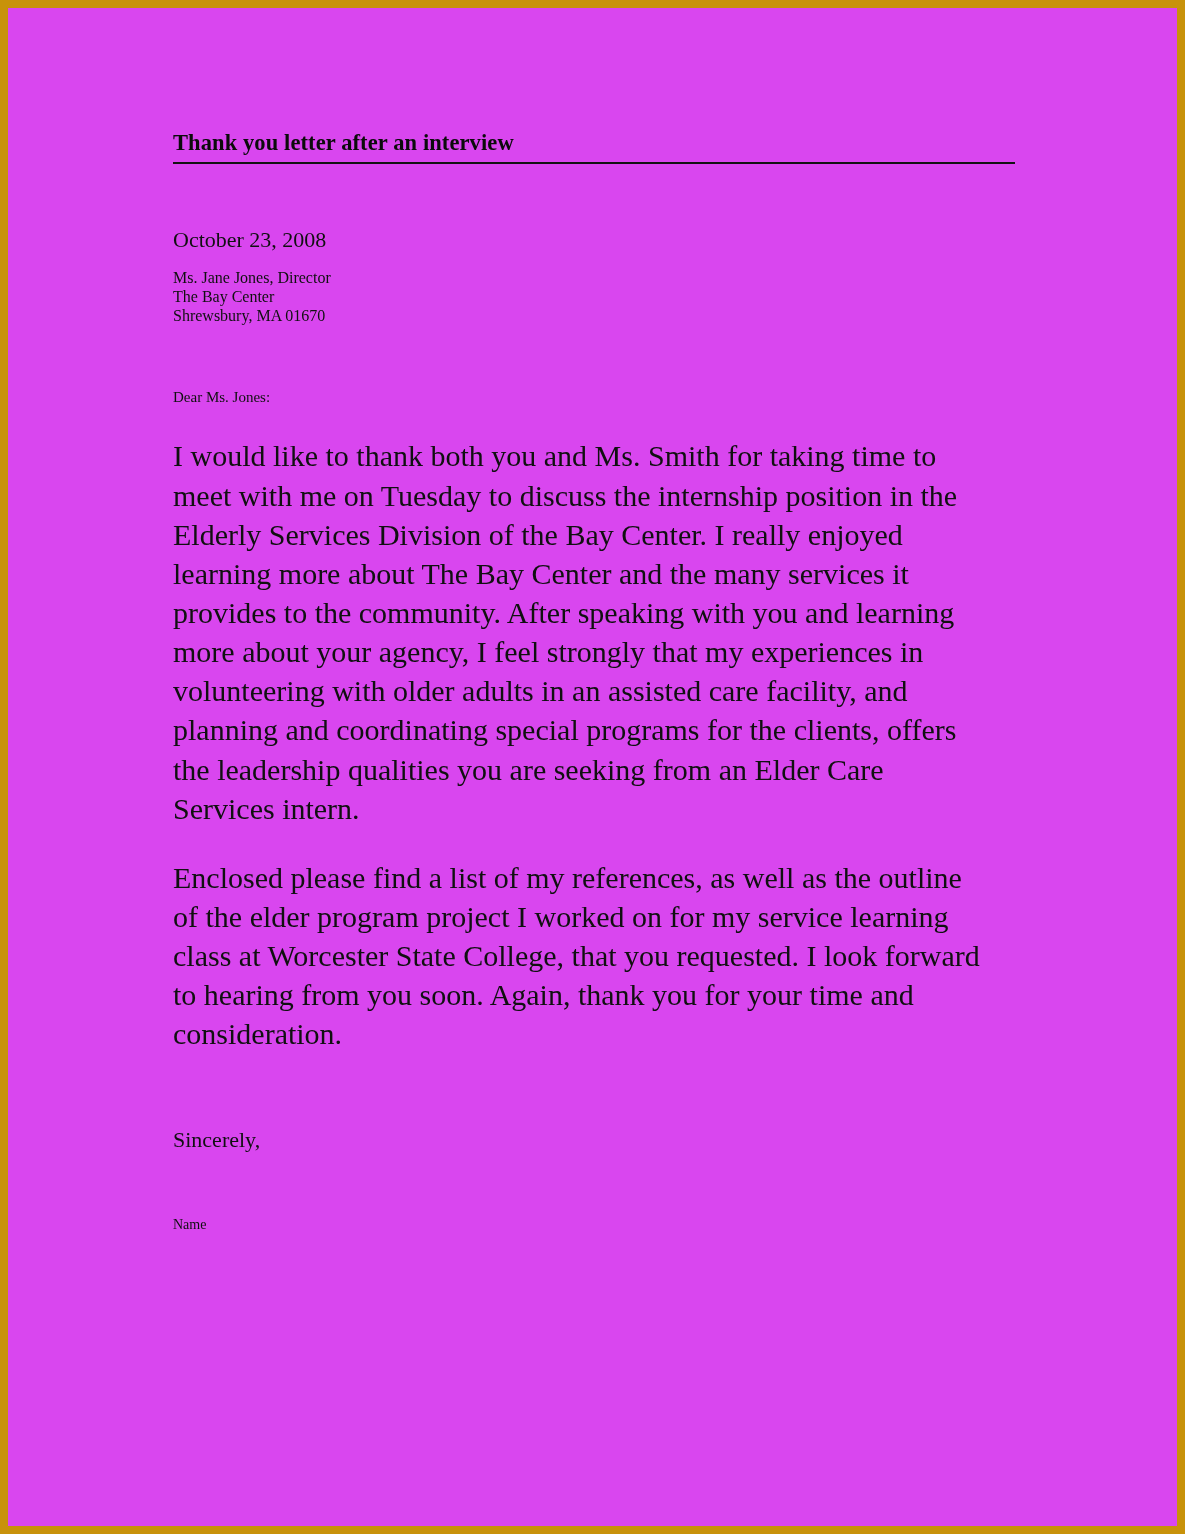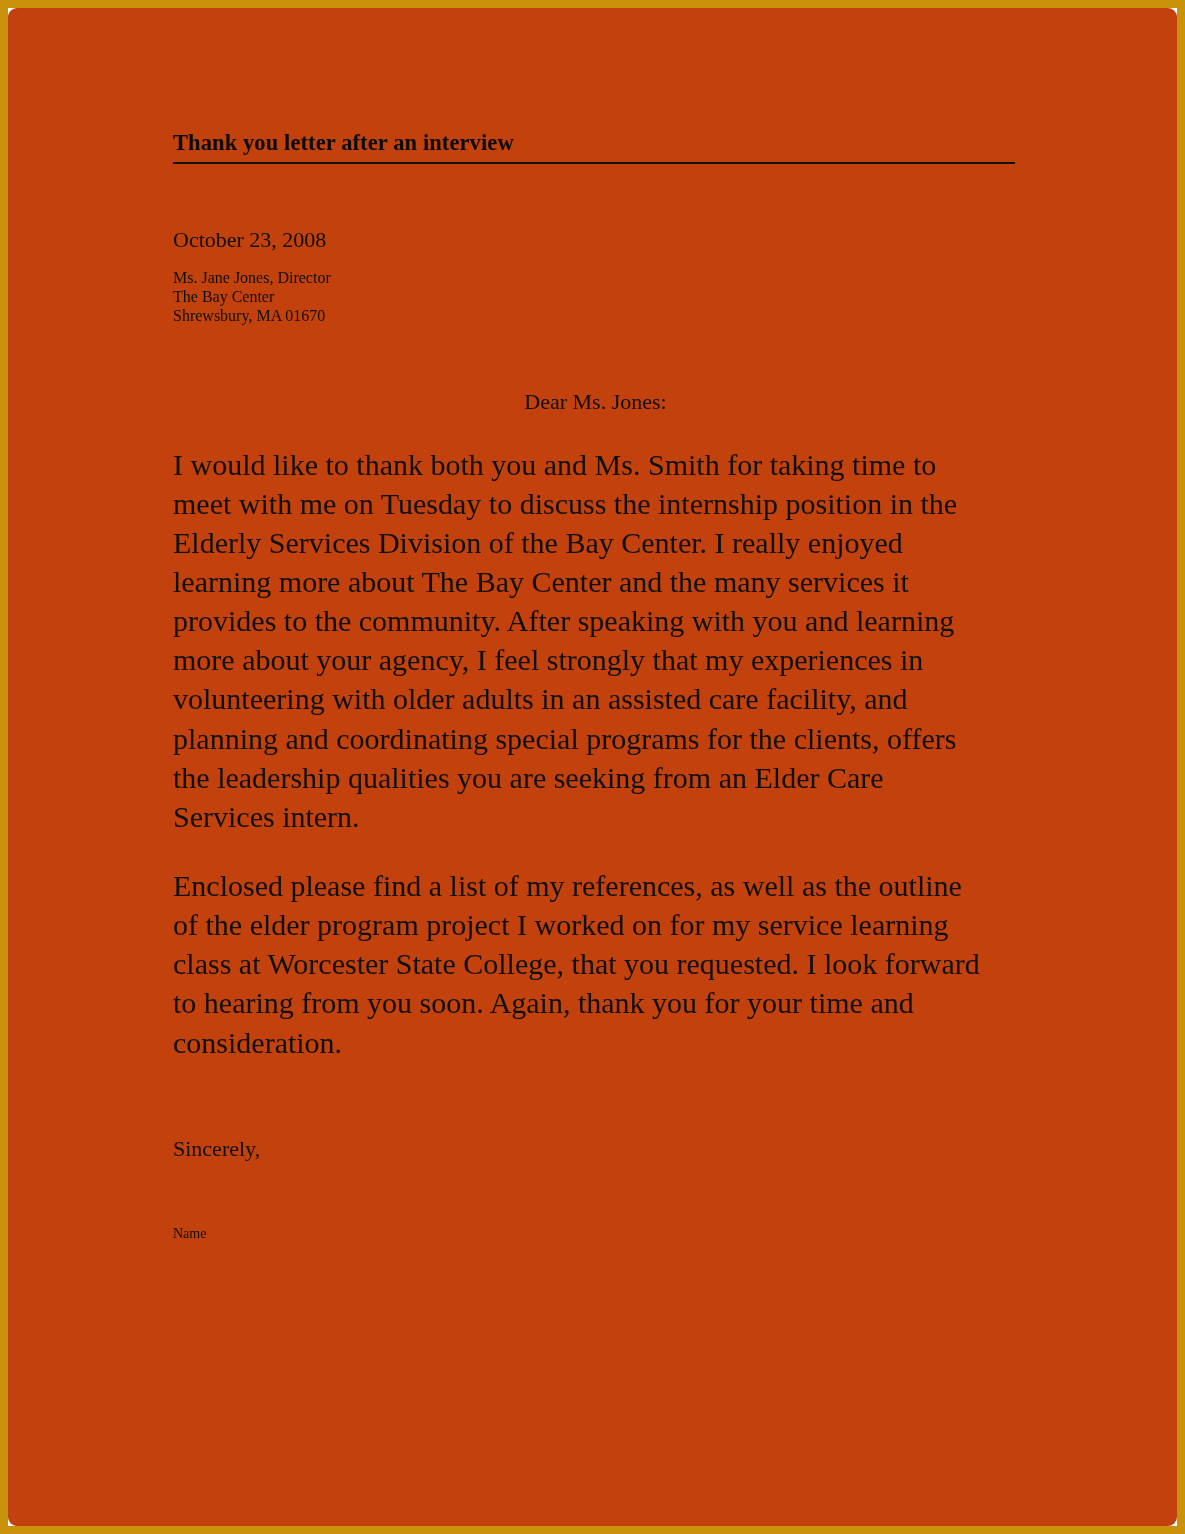--- a/index.html
+++ b/index.html
@@ -24,22 +24,21 @@
     border: 8px solid #c8920a;
     background: #ffffff;
   }
 
   .page-sheet {
     position: absolute;
     left: 0;
     top: 0;
     right: 0;
     bottom: 0;
-    background: #c2410c;
-    border-radius: 9px;
+    background: #d946ef;
   }
 
   .letter {
     position: absolute;
     left: 165px;
     top: 122px;
     width: 845px;
   }
 
   .letterhead {
@@ -67,24 +66,23 @@
     line-height: 1.185;
     color: #101010;
   }
   .recipient-block .addr-line {
     display: block;
     white-space: pre;
   }
 
   .salutation {
     margin-top: 63px;
-    font-size: 22px;
+    font-size: 15px;
     line-height: 1.18;
     color: #101010;
-    text-align: center;
   }
 
   .body-paragraph {
     margin-top: 30px;
     font-size: 30px;
     line-height: 1.305;
     color: #101010;
     width: 812px;
     text-align: left;
   }

